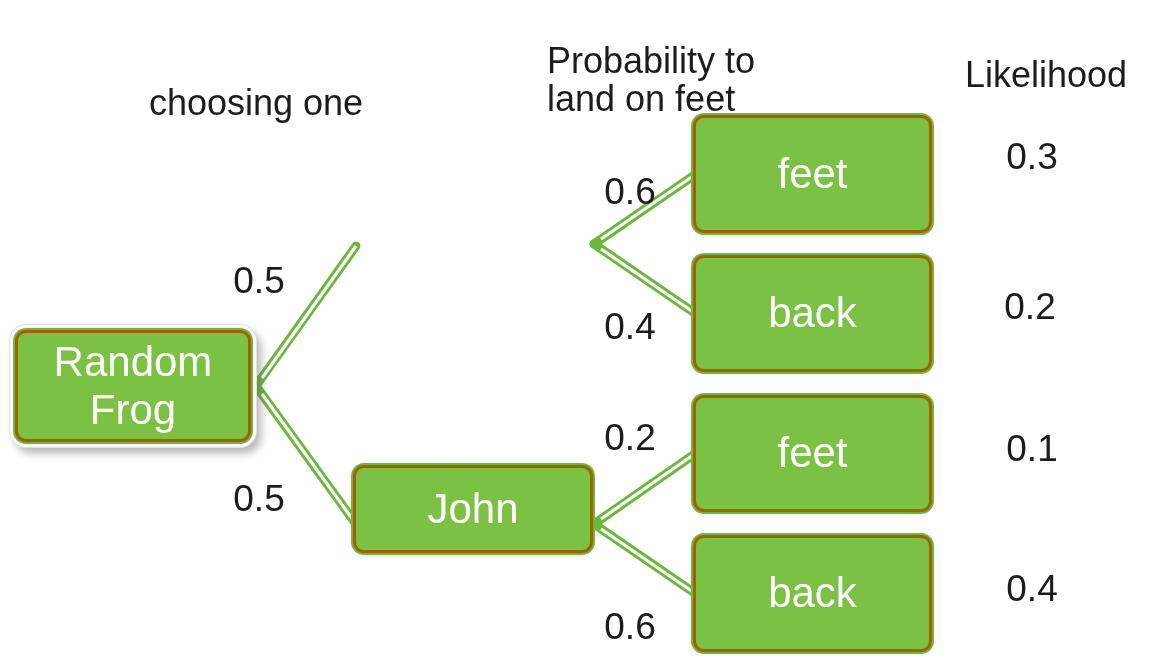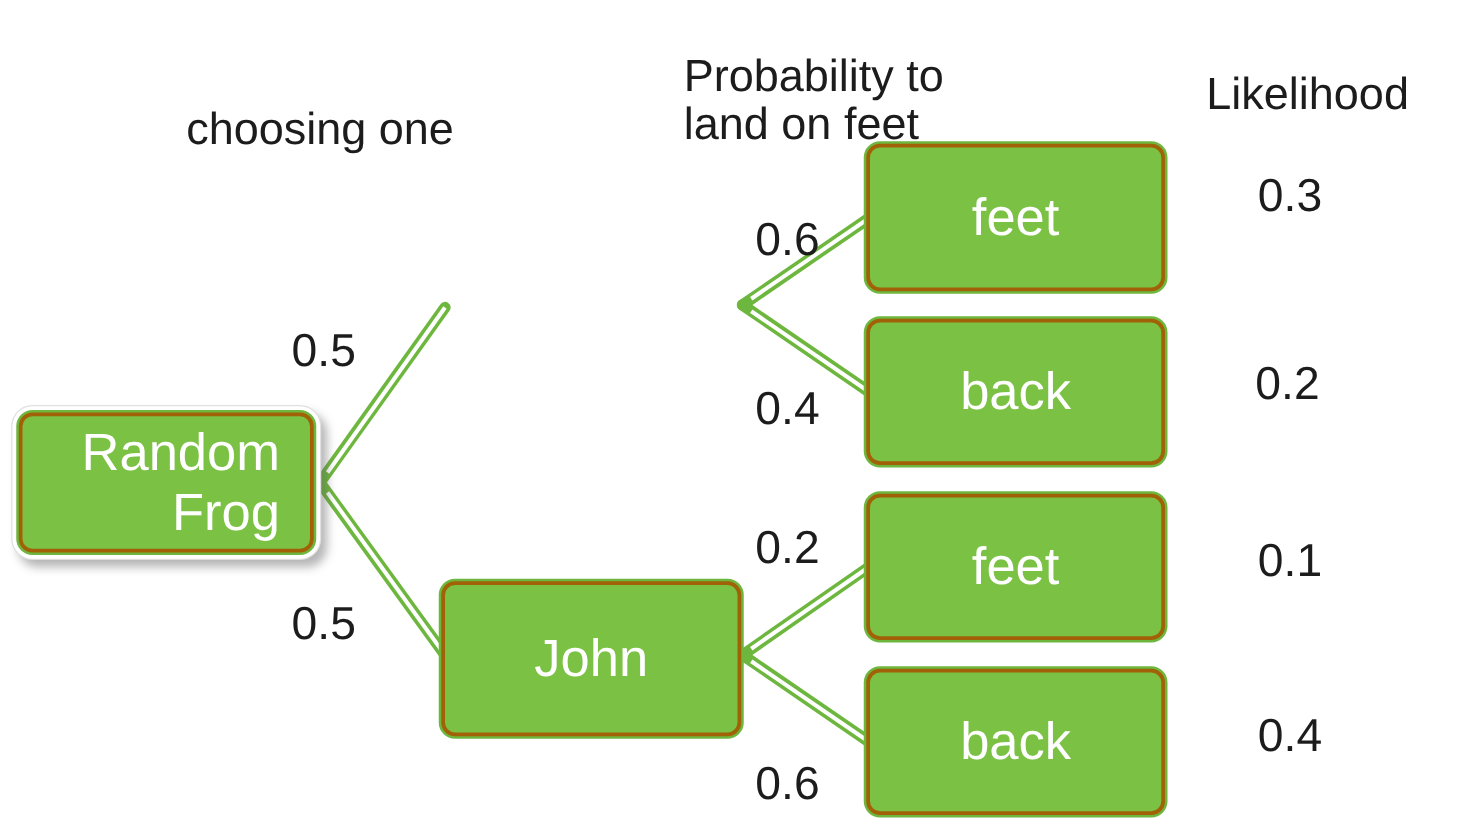--- a/index.html
+++ b/index.html
@@ -27,42 +27,41 @@
     display: flex;
     align-items: center;
     justify-content: center;
     text-align: center;
     color: #ffffff;
     font-size: 42px;
     line-height: 1.15;
     box-sizing: border-box;
   }
   .node-jane  { left: 353px; top: 185px; width: 240px; height: 118px; }
-  .node-john  { left: 353px; top: 465px; width: 240px; height: 124px; }
+  .node-john  { left: 353px; top: 465px; width: 240px; height: 88px; }
   .node-feet1 { left: 693px; top: 115px; width: 239px; height: 118px; }
   .node-back1 { left: 693px; top: 255px; width: 239px; height: 117px; }
   .node-feet2 { left: 693px; top: 395px; width: 239px; height: 117px; }
   .node-back2 { left: 693px; top: 535px; width: 239px; height: 117px; }
   .root-wrap {
     position: absolute;
     left: 10px; top: 325px;
     width: 246px; height: 122px;
     z-index: 2;
     background: #ffffff;
     border-radius: 16px;
     padding: 5px;
     box-sizing: border-box;
     box-shadow: 0 0 0 1px #e0e0e0, 5px 6px 8px rgba(90,90,90,0.45);
   }
   .root-wrap .node {
     position: relative;
     left: 0; top: 0;
     width: 100%; height: 100%;
     padding: 0 24px;
-    text-align: right;
   }
   .num-label {
     position: absolute;
     z-index: 3;
     transform: translate(-50%, -50%);
     color: #1c1c1c;
     font-size: 37px;
     white-space: nowrap;
   }
   .lbl-p-jane   { left: 259px;  top: 281px; }

